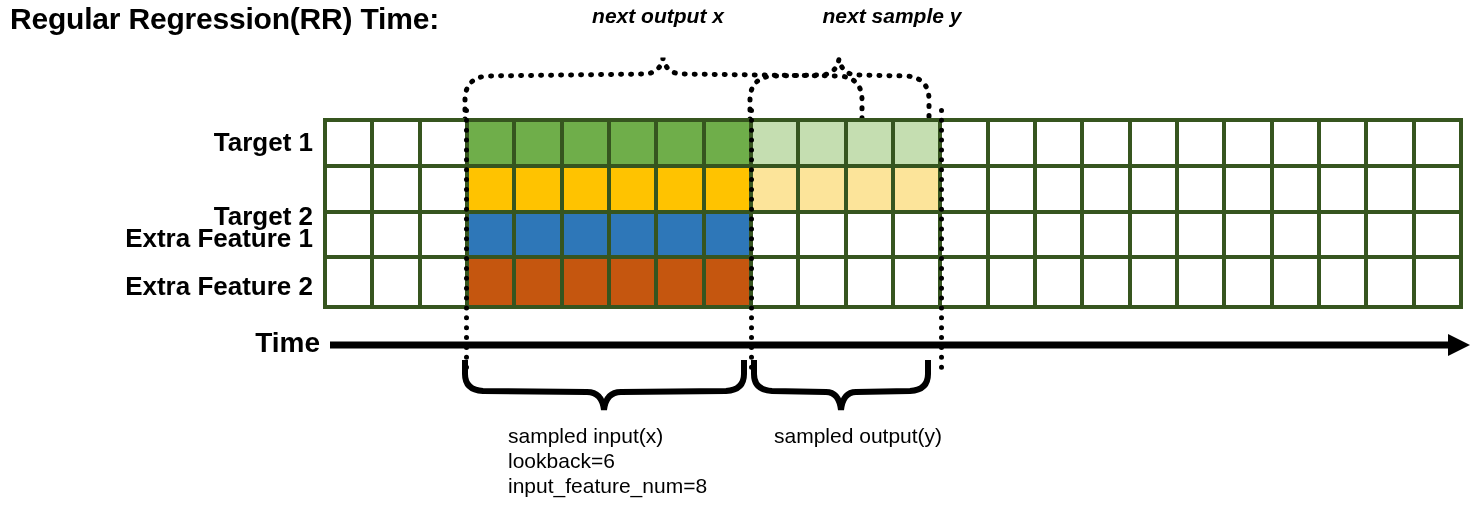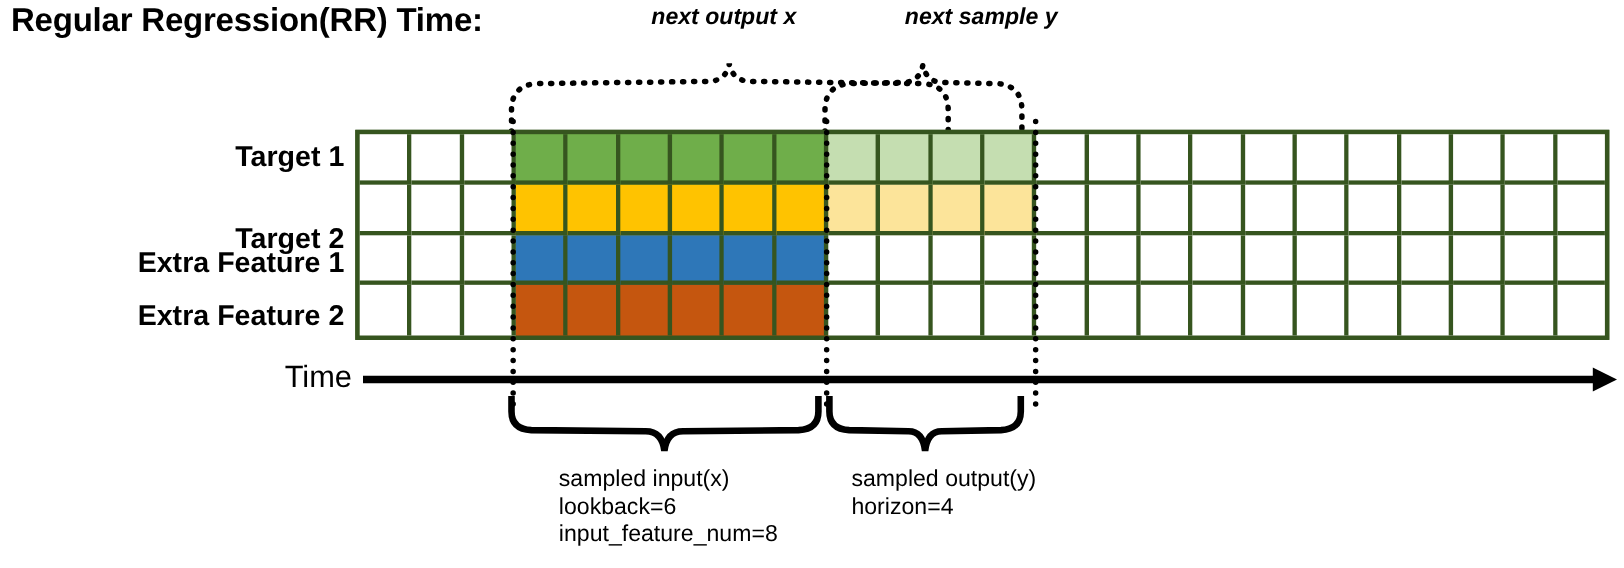--- a/index.html
+++ b/index.html
@@ -81,21 +81,21 @@
   .cell:last-child { border-right: none; }
 
   
   #time-label {
     position: absolute;
     left: 150px;
     top: 327px;
     width: 170px;
     text-align: right;
     font-size: 28px;
-    font-weight: normal;
+    font-weight: bold;
     color: #000;
   }
   #time-axis {
     position: absolute;
     left: 330px;
     top: 330px;
     width: 1140px;
     height: 30px;
   }
 
@@ -283,16 +283,15 @@
     <path d="M 12,2 L 12,16 Q 12,32 30,33 L 84,34 Q 97,34 99,52 Q 101,34 114,34 L 168,33 Q 186,32 186,16 L 186,2" fill="none" stroke="#000" stroke-width="6" stroke-linecap="butt"></path>
   </svg>
 
   <div class="annot" style="left:508px; top:423px;">
     <div>sampled input(x)</div>
     <div>lookback=6</div>
     <div>input_feature_num=8</div>
   </div>
   <div class="annot" style="left:774px; top:423px;">
     <div>sampled output(y)</div>
-    <div>horizon=4</div>
   </div>
 
 </div>
 
 </body></html>

